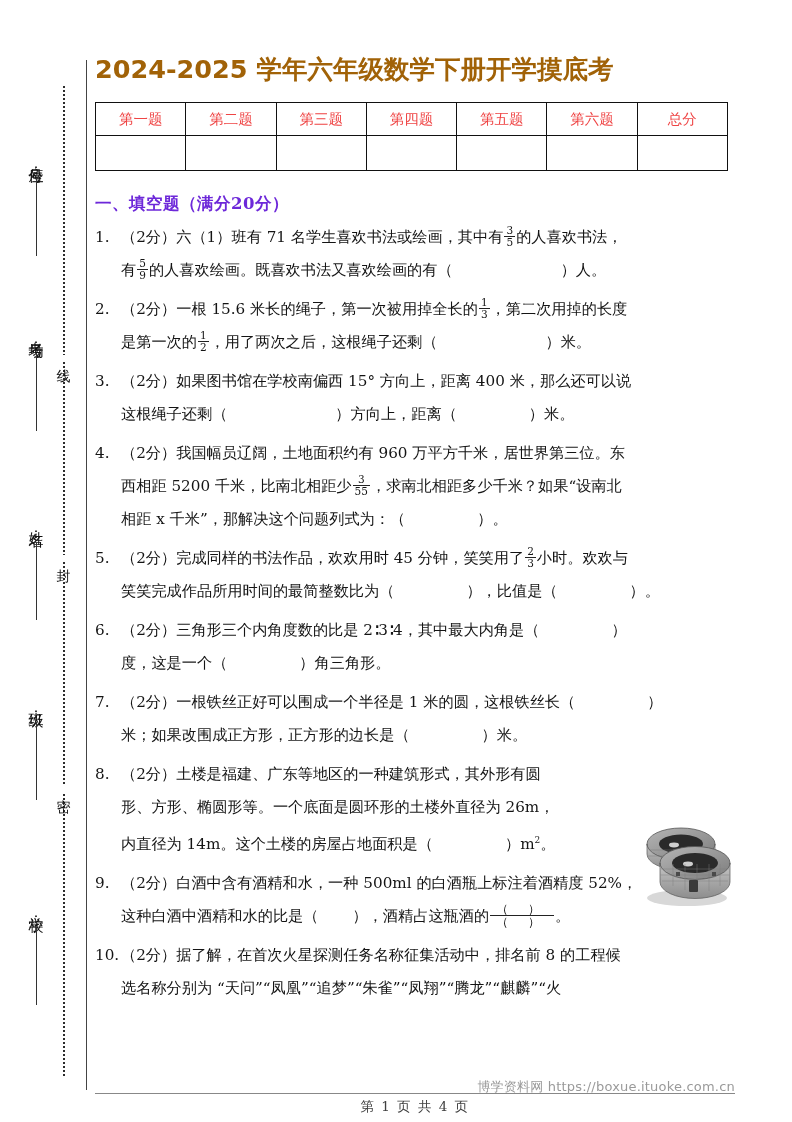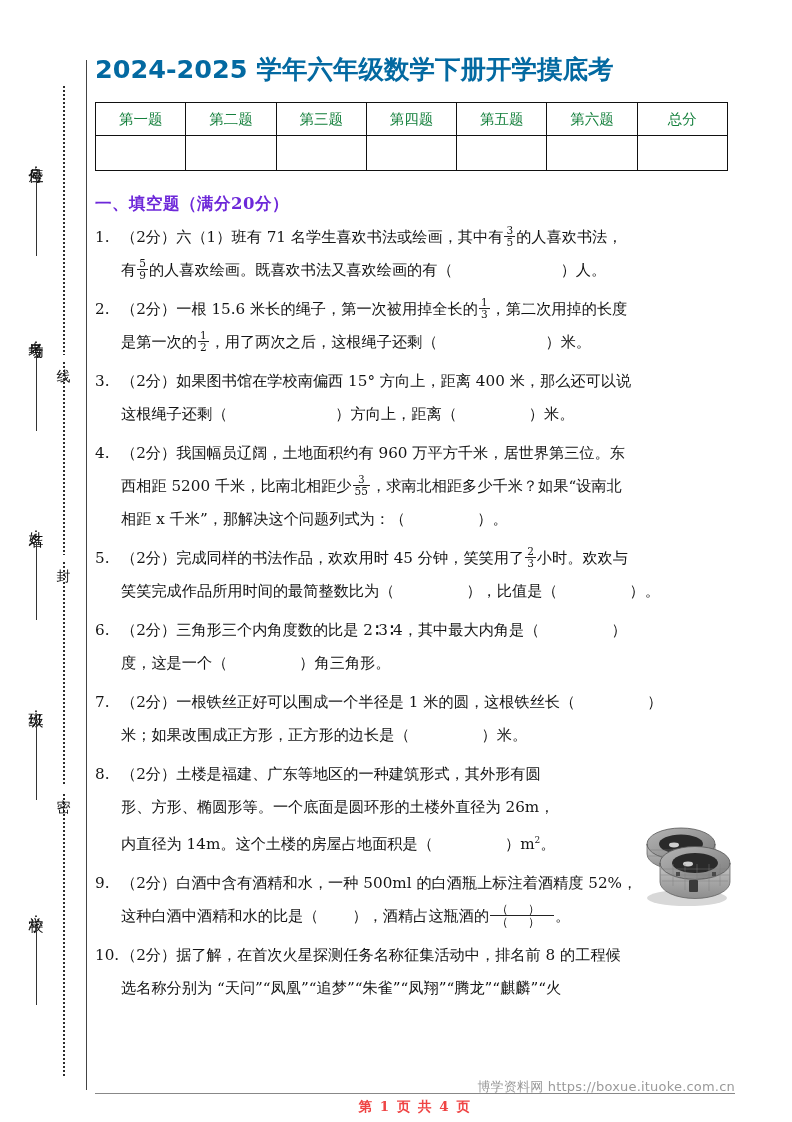--- a/index.html
+++ b/index.html
@@ -79,39 +79,39 @@
   }
 
   #paper-title {
     margin: 0;
     padding-top: 52px;
     font-family: "DejaVu Sans", "Liberation Sans", sans-serif;
     font-size: 25.5px;
     font-weight: bold;
     letter-spacing: 0px;
     white-space: nowrap;
-    color: #0369a1;
+    color: #a16207;
   }
 
   
   #score-table {
     margin-top: 15px;
     border-collapse: collapse;
     width: 633px;
     table-layout: fixed;
   }
   #score-table th, #score-table td {
     border: 1px solid #111;
     height: 30px;
     text-align: center;
     vertical-align: middle;
     font-size: 14.5px;
     font-weight: normal;
     font-family: "DejaVu Serif", "Liberation Serif", serif;
-    color: #15803d;
+    color: #ef4444;
   }
   #score-table tr.blank-row td { height: 32px; }
 
   
   .section-heading {
     margin: 22px 0 4px 0;
     font-size: 16.5px;
     font-weight: bold;
     font-family: "DejaVu Serif", "Liberation Serif", serif;
     letter-spacing: 0.5px;
@@ -182,22 +182,22 @@
     font-family: "DejaVu Sans", "Liberation Sans", sans-serif;
     letter-spacing: 0.2px;
   }
   #page-footer {
     position: absolute;
     left: 0;
     top: 1098px;
     width: 640px;
     text-align: center;
     font-size: 13.5px;
-    font-weight: bold;
-    color: #ef4444;
+    font-weight: normal;
+    color: #404040;
     font-family: "DejaVu Serif", "Liberation Serif", serif;
     letter-spacing: 1.5px;
   }
   .footer-rule {
     position: absolute;
     left: 0;
     top: 1093px;
     width: 640px;
     border-top: 1px solid #888;
   }

